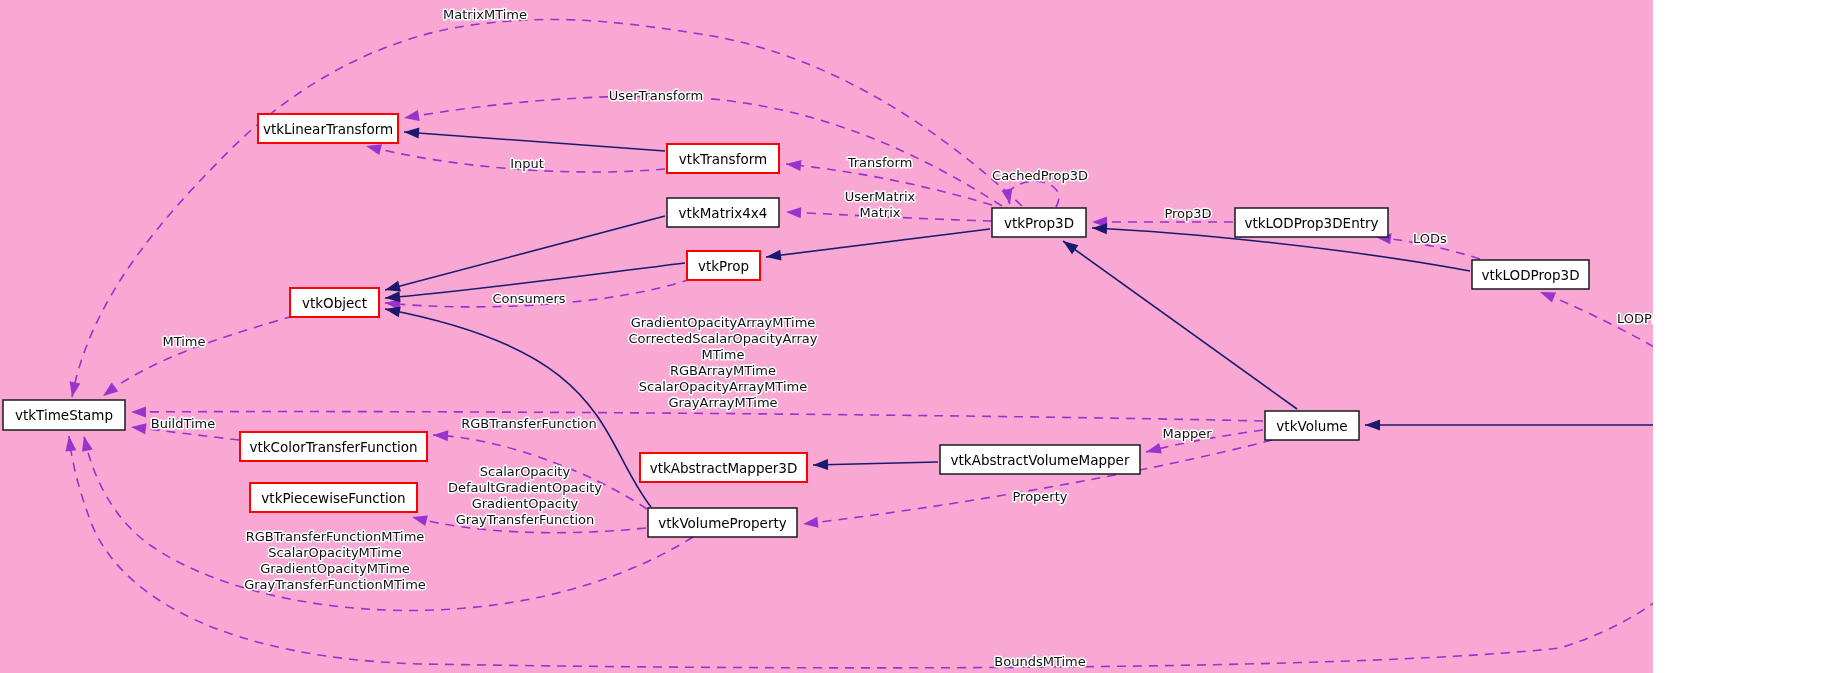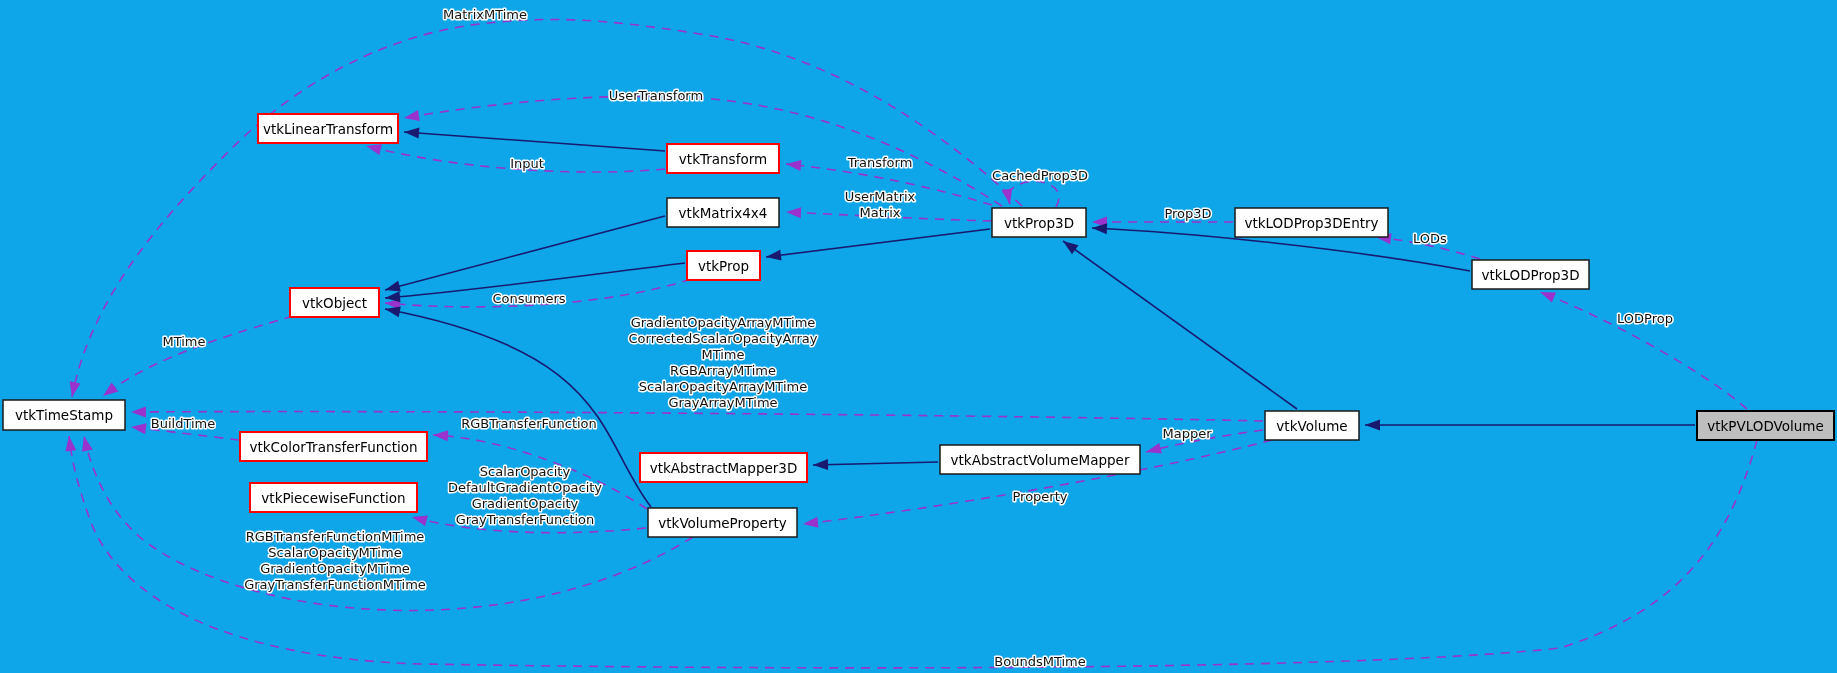--- a/index.html
+++ b/index.html
@@ -1,16 +1,16 @@
 <!DOCTYPE html>
 <html><head>
 <meta charset="utf-8">
 <style>
   html,body{margin:0;padding:0;background:#ffffff;}
-  .canvas{position:relative;width:1837px;height:673px;background:#0ea5e9;overflow:hidden;}
+  .canvas{position:relative;width:1653px;height:673px;background:#f9a8d4;overflow:hidden;}
   svg{display:block;}
   .node-rect{fill:#ffffff;}
   .node-rect.plain{stroke:#1a1a1a;stroke-width:1.5;}
   .node-rect.red{stroke:#ff0000;stroke-width:2;}
   .node-rect.target{fill:#bfbfbf;stroke:#000000;stroke-width:2;}
   .node-text{font-family:"DejaVu Sans","Liberation Sans",sans-serif;font-size:13.5px;fill:#000000;}
   .edge-label{font-family:"DejaVu Sans","Liberation Sans",sans-serif;font-size:13px;fill:#111111;
               paint-order:stroke;stroke:#ffffff;stroke-width:3px;stroke-linejoin:round;}
   .edge.usage{fill:none;stroke-dasharray:9,7;stroke-width:1.6;}
   .edge.inherit{fill:none;stroke-width:1.6;}

